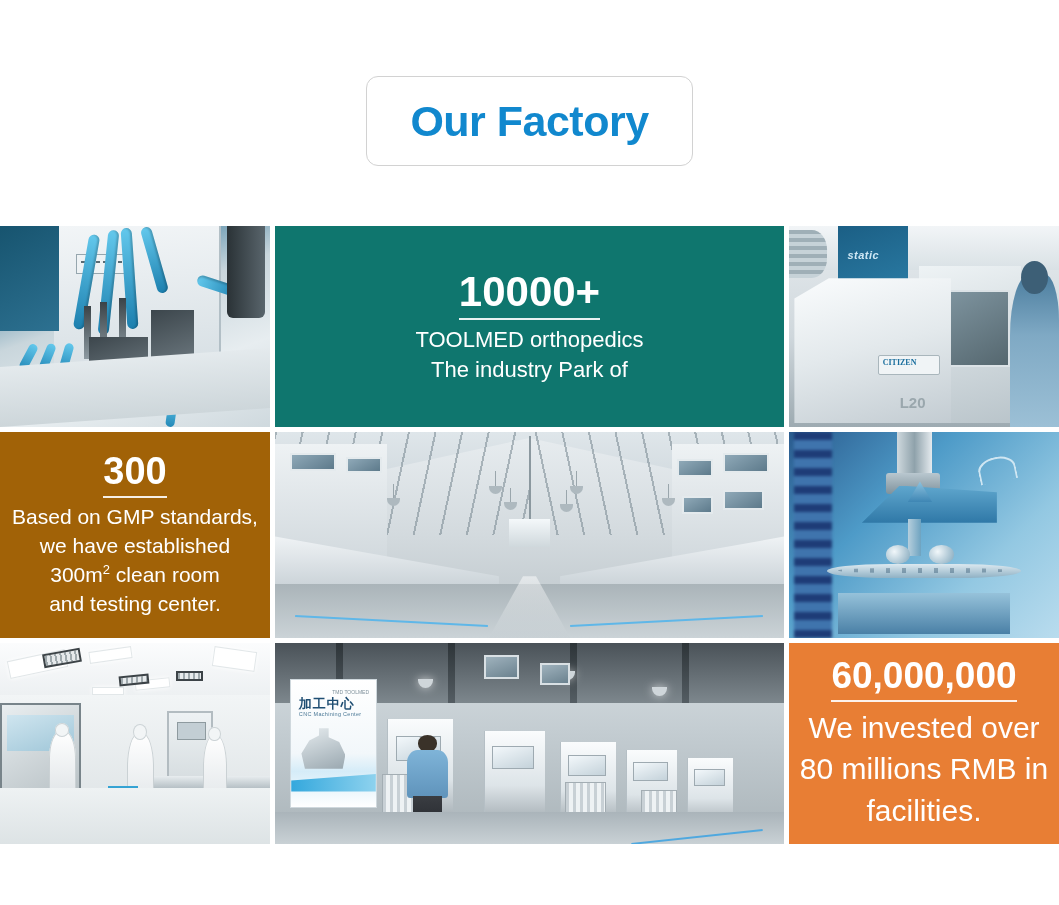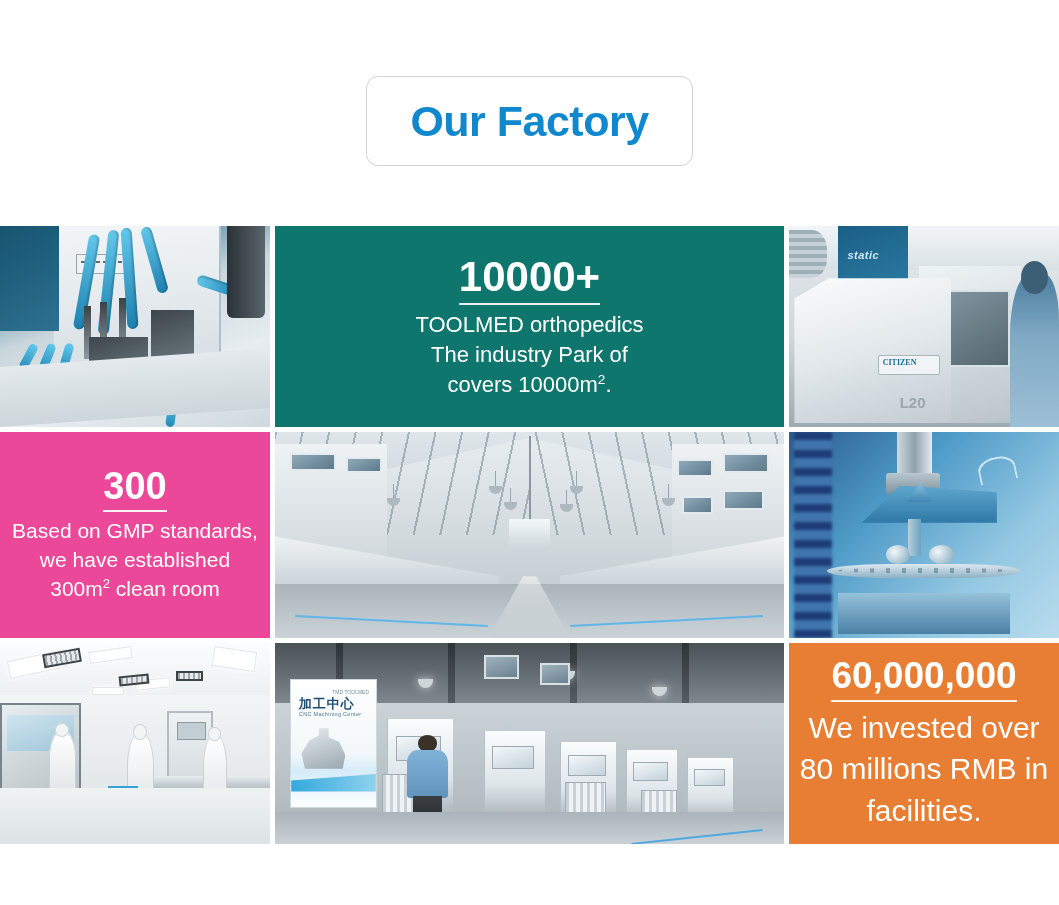--- a/index.html
+++ b/index.html
@@ -57,21 +57,21 @@
   .stat-num {
     font-size: 38px; font-weight: bold; line-height: 1.1;
     padding-bottom: 3px; margin-bottom: 5px;
     border-bottom: 2px solid rgba(255,255,255,0.9);
     display: inline-block;
   }
   .stat-body { font-size: 21px; line-height: 1.34; font-weight: normal; }
   .stat-body sup { font-size: 0.62em; vertical-align: super; }
 
   .stat.blue   { background: #0f766e; }
-  .stat.yellow { background: #ec4899; }
+  .stat.yellow { background: #a16207; }
   .stat.orange { background: #e87e34; }
 
   .stat.blue .stat-num   { font-size: 42px; }
   .stat.orange .stat-num { font-size: 37px; }
   .stat.yellow .stat-num { font-size: 38px; }
   .stat.yellow .stat-body { font-size: 21px; line-height: 1.38; }
   .stat.orange .stat-body { font-size: 30px; line-height: 1.38; text-align: center; }
   .stat.blue .stat-body   { font-size: 22px; line-height: 1.36; }
 
   
@@ -468,21 +468,20 @@
         <div class="hose"></div>
         <div class="floor"></div>
       </div>
     </div>
 
     <div class="cell stat blue">
       <div class="stat-num">10000+</div>
       <div class="stat-body">
         <div>TOOLMED orthopedics</div>
         <div>The industry Park of</div>
-        <div>covers 10000m<sup>2</sup>.</div>
       </div>
     </div>
 
     <div class="cell">
       <div class="photo ph-lathe">
         <div class="ceiling"></div>
         <div class="duct"></div>
         <div class="blue-cab">
           <span>static</span>
         </div>
@@ -497,20 +496,21 @@
         <div class="worker"></div>
       </div>
     </div>
 
     <div class="cell stat yellow">
       <div class="stat-num">300</div>
       <div class="stat-body">
         <div>Based on GMP standards,</div>
         <div>we have established</div>
         <div>300m<sup>2</sup> clean room</div>
+        <div>and testing center.</div>
       </div>
     </div>
 
     <div class="cell">
       <div class="photo ph-hall">
         <div class="roof"></div>
         <div class="roof-l"></div>
         <div class="roof-r"></div>
         <div class="ridge"></div>
         <div class="wall-l"></div>

